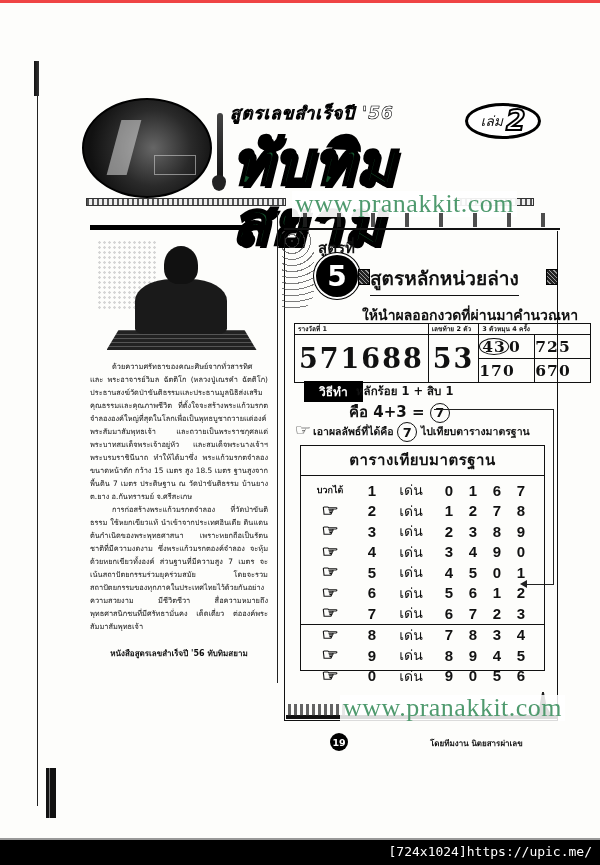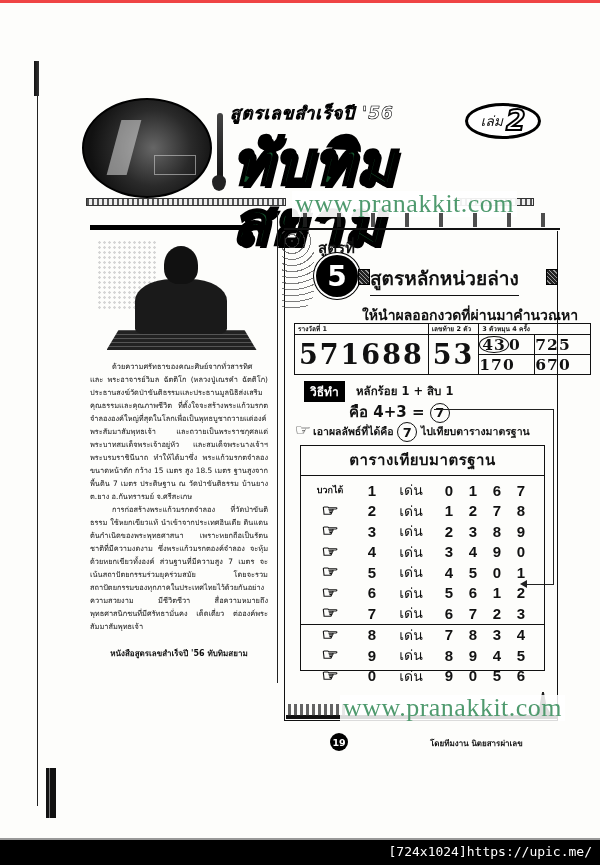--- a/index.html
+++ b/index.html
@@ -50,25 +50,25 @@
   .vine { position:absolute; left: 282px; top: 228px; width: 32px; height: 80px; background: repeating-radial-gradient(circle at 10px 10px, #444 0 1px, transparent 1px 6px); opacity:.7; border-radius: 0 0 20px 0; }
   .formula-label { position: absolute; left: 318px; top: 233px; font-size: 15px; font-weight: bold; }
   .formula-num { position: absolute; left: 316px; top: 252px; width: 42px; height: 42px; border-radius: 50%; background: #000; color: #fff; font-size: 28px; font-weight: bold; display: flex; align-items: center; justify-content: center; box-shadow: 0 0 0 2px #fff, 0 0 0 3px #000; }
   .formula-title { position: absolute; left: 370px; top: 260px; font-size: 19px; font-weight: bold; border-bottom: 1.5px solid #111; padding-bottom: 2px; }
   .sq-icon { position:absolute; width: 12px; height: 16px; background: repeating-linear-gradient(45deg,#222 0 2px,#999 2px 3px); border:1px solid #000; }
   .instruction { position: absolute; left: 362px; top: 301px; font-size: 14px; font-weight: bold; }
 
   table.results { position: absolute; left: 294px; top: 320px; border-collapse: collapse; }
   table.results td, table.results th { border: 1.5px solid #111; font-family: "DejaVu Serif", serif; font-weight: bold; text-align: left; }
   table.results th { font-family: "DejaVu Sans", sans-serif; font-size: 6.5px; height: 10px; font-weight: bold; padding: 0 3px; }
-  .big-num { font-size: 27px; letter-spacing: 2px; padding: 0 4px; height: 38px; }
+  .big-num { font-size: 27px; letter-spacing: 2px; padding: 8px 4px; height: 38px; }
   .small-num { font-size: 15.5px; letter-spacing: 1px; height: 18px; width: 56px; }
   .circled { display: inline-block; border: 1.5px solid #111; border-radius: 50%; padding: 0 2px; line-height: 15px; }
 
-  .method-tag { position: absolute; left: 304px; top: 378px; background: #000; color: #fff; font-weight: bold; font-size: 12px; padding: 1px 6px; }
+  .method-tag { position: absolute; left: 304px; top: 378px; background: #000; color: #fff; font-weight: bold; font-size: 12px; padding: 1px 15px; }
   .method-line1 { position: absolute; left: 356px; top: 379px; font-size: 11.5px; font-weight: bold; }
   .method-line2 { position: absolute; left: 349px; top: 397px; font-size: 15px; font-weight: bold; }
   .circle7 { display: inline-flex; width: 20px; height: 20px; border: 1.5px solid #111; border-radius: 50%; align-items: center; justify-content: center; font-size: 13px; font-weight: bold; vertical-align: middle; }
   .method-line3 { position: absolute; left: 296px; top: 419px; font-size: 10.5px; font-weight: bold; }
   .hand { font-size: 15px; line-height: 1; display:inline-block; transform: scaleX(1.2); }
 
   .connector-h { position:absolute; left: 434px; top: 406px; width: 120px; height: 1px; background:#222; }
   .connector-v { position:absolute; left: 553px; top: 406px; width: 1px; height: 175px; background:#222; }
   .connector-arrow { position:absolute; left: 522px; top: 581px; width: 32px; height: 1px; background:#222; }
   .connector-arrow::before { content:""; position:absolute; left:-2px; top:-4px; border-right: 7px solid #222; border-top: 4.5px solid transparent; border-bottom: 4.5px solid transparent; }

